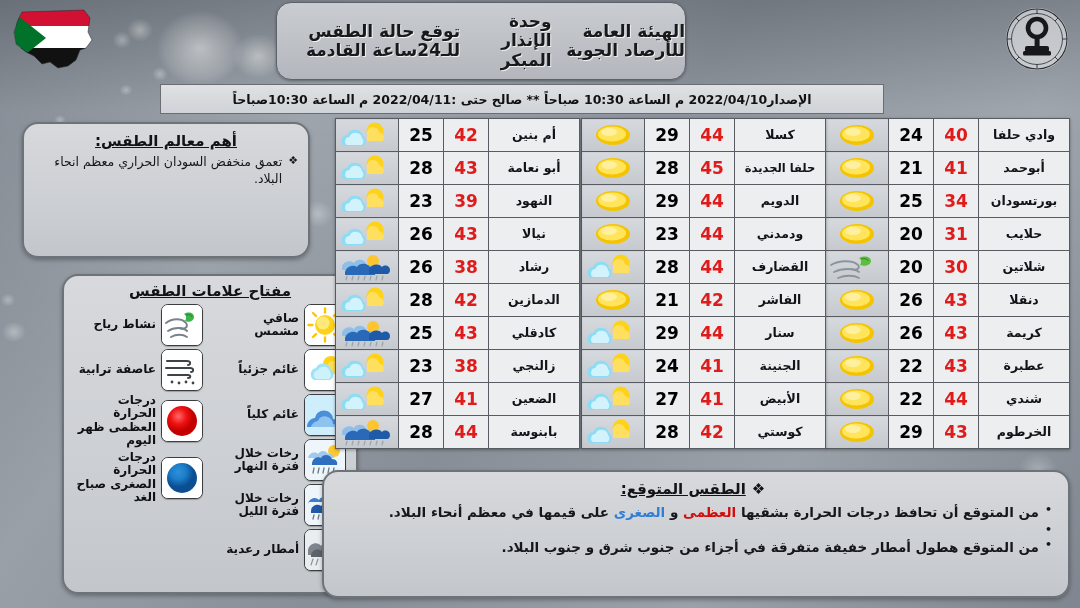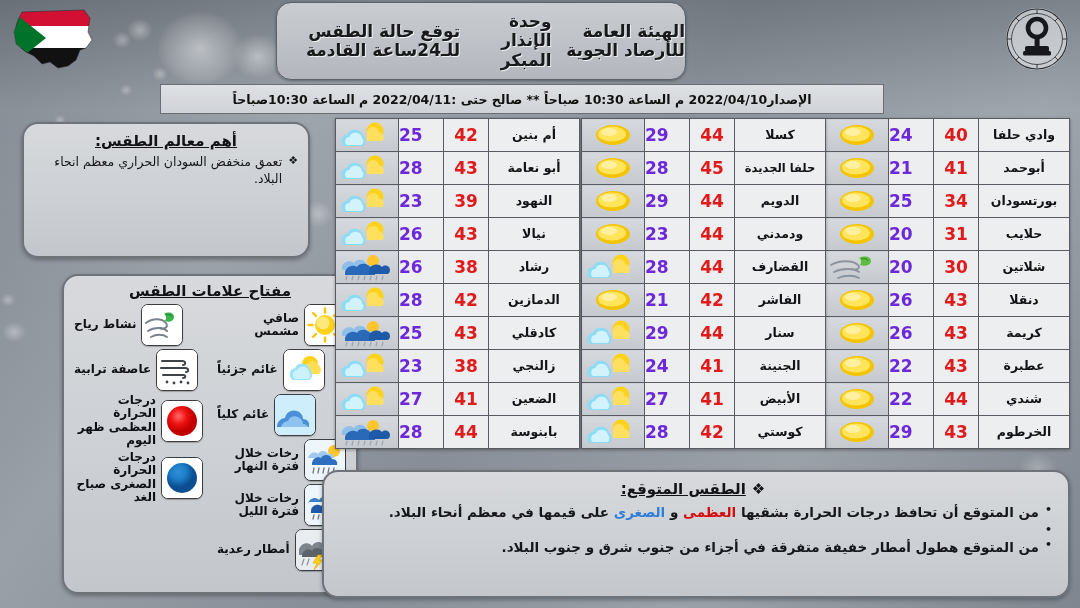--- a/index.html
+++ b/index.html
@@ -71,38 +71,38 @@
   #highlights .txt{font-weight:normal;font-size:12.5px;}
 
   #outlook .hd{display:flex;gap:6px;justify-content:center;align-items:center;
       text-decoration:none;margin-bottom:5px;}
   #outlook .hd span.u{text-decoration:underline;}
   .ol-line{font-size:13.5px;margin:1.5px 0;}
   .hot{color:#d40c0c;} .cold{color:#2f7ed8;}
 
   
   .lg-wrap{display:flex;gap:4px;justify-content:space-between;padding:0 2px;}
-  .lg-col{display:flex;flex-direction:column;gap:3px;align-items:flex-end;}
+  .lg-col{display:flex;flex-direction:column;gap:3px;}
   .lg-item{display:flex;align-items:center;gap:5px;}
   .lg-ico{width:40px;height:40px;flex:0 0 auto;background:#fff;border:1.5px solid #3b3d41;
      border-radius:7px;overflow:hidden;box-shadow:0 1px 1px rgba(0,0,0,.25);}
   .lg-ico svg{display:block;width:100%;height:100%;}
   .lg-lbl{font-size:12px;font-weight:bold;color:#101114;line-height:1.12;max-width:82px;}
 
   
   .tbl{position:absolute;z-index:3;border-collapse:collapse;
        box-shadow:0 1px 3px rgba(0,0,0,.35);}
   #tbl-right{right:10px;top:118px;}
   #tbl-mid{right:254px;top:118px;}
   #tbl-left{right:500px;top:118px;}
   .tbl tr{height:33px;}
   .tbl td{border:1px solid #585c62;padding:0;background:#e6e8ea;}
   td.c-ico{width:62px;background:linear-gradient(180deg,#d6d9dd,#c6cacf);text-align:center;}
   td.c-ico svg{display:block;width:56px;height:28px;margin:0 auto;}
-  td.c-min{width:44px;text-align:left;font-size:17px;font-weight:bold;color:#6d28d9;
+  td.c-min{width:44px;text-align:center;font-size:17px;font-weight:bold;color:#000000;
            background:#eceef0;}
   td.c-max{width:44px;text-align:center;font-size:17px;font-weight:bold;color:#e01b1b;
            background:#eceef0;}
   td.c-city{width:84px;text-align:center;font-size:12.5px;font-weight:bold;color:#121316;
             background:#eceef0;line-height:1.05;padding:0 3px;}
   td.c-city.two{font-size:11.5px;}
 </style>
 </head>
 <body>
 

